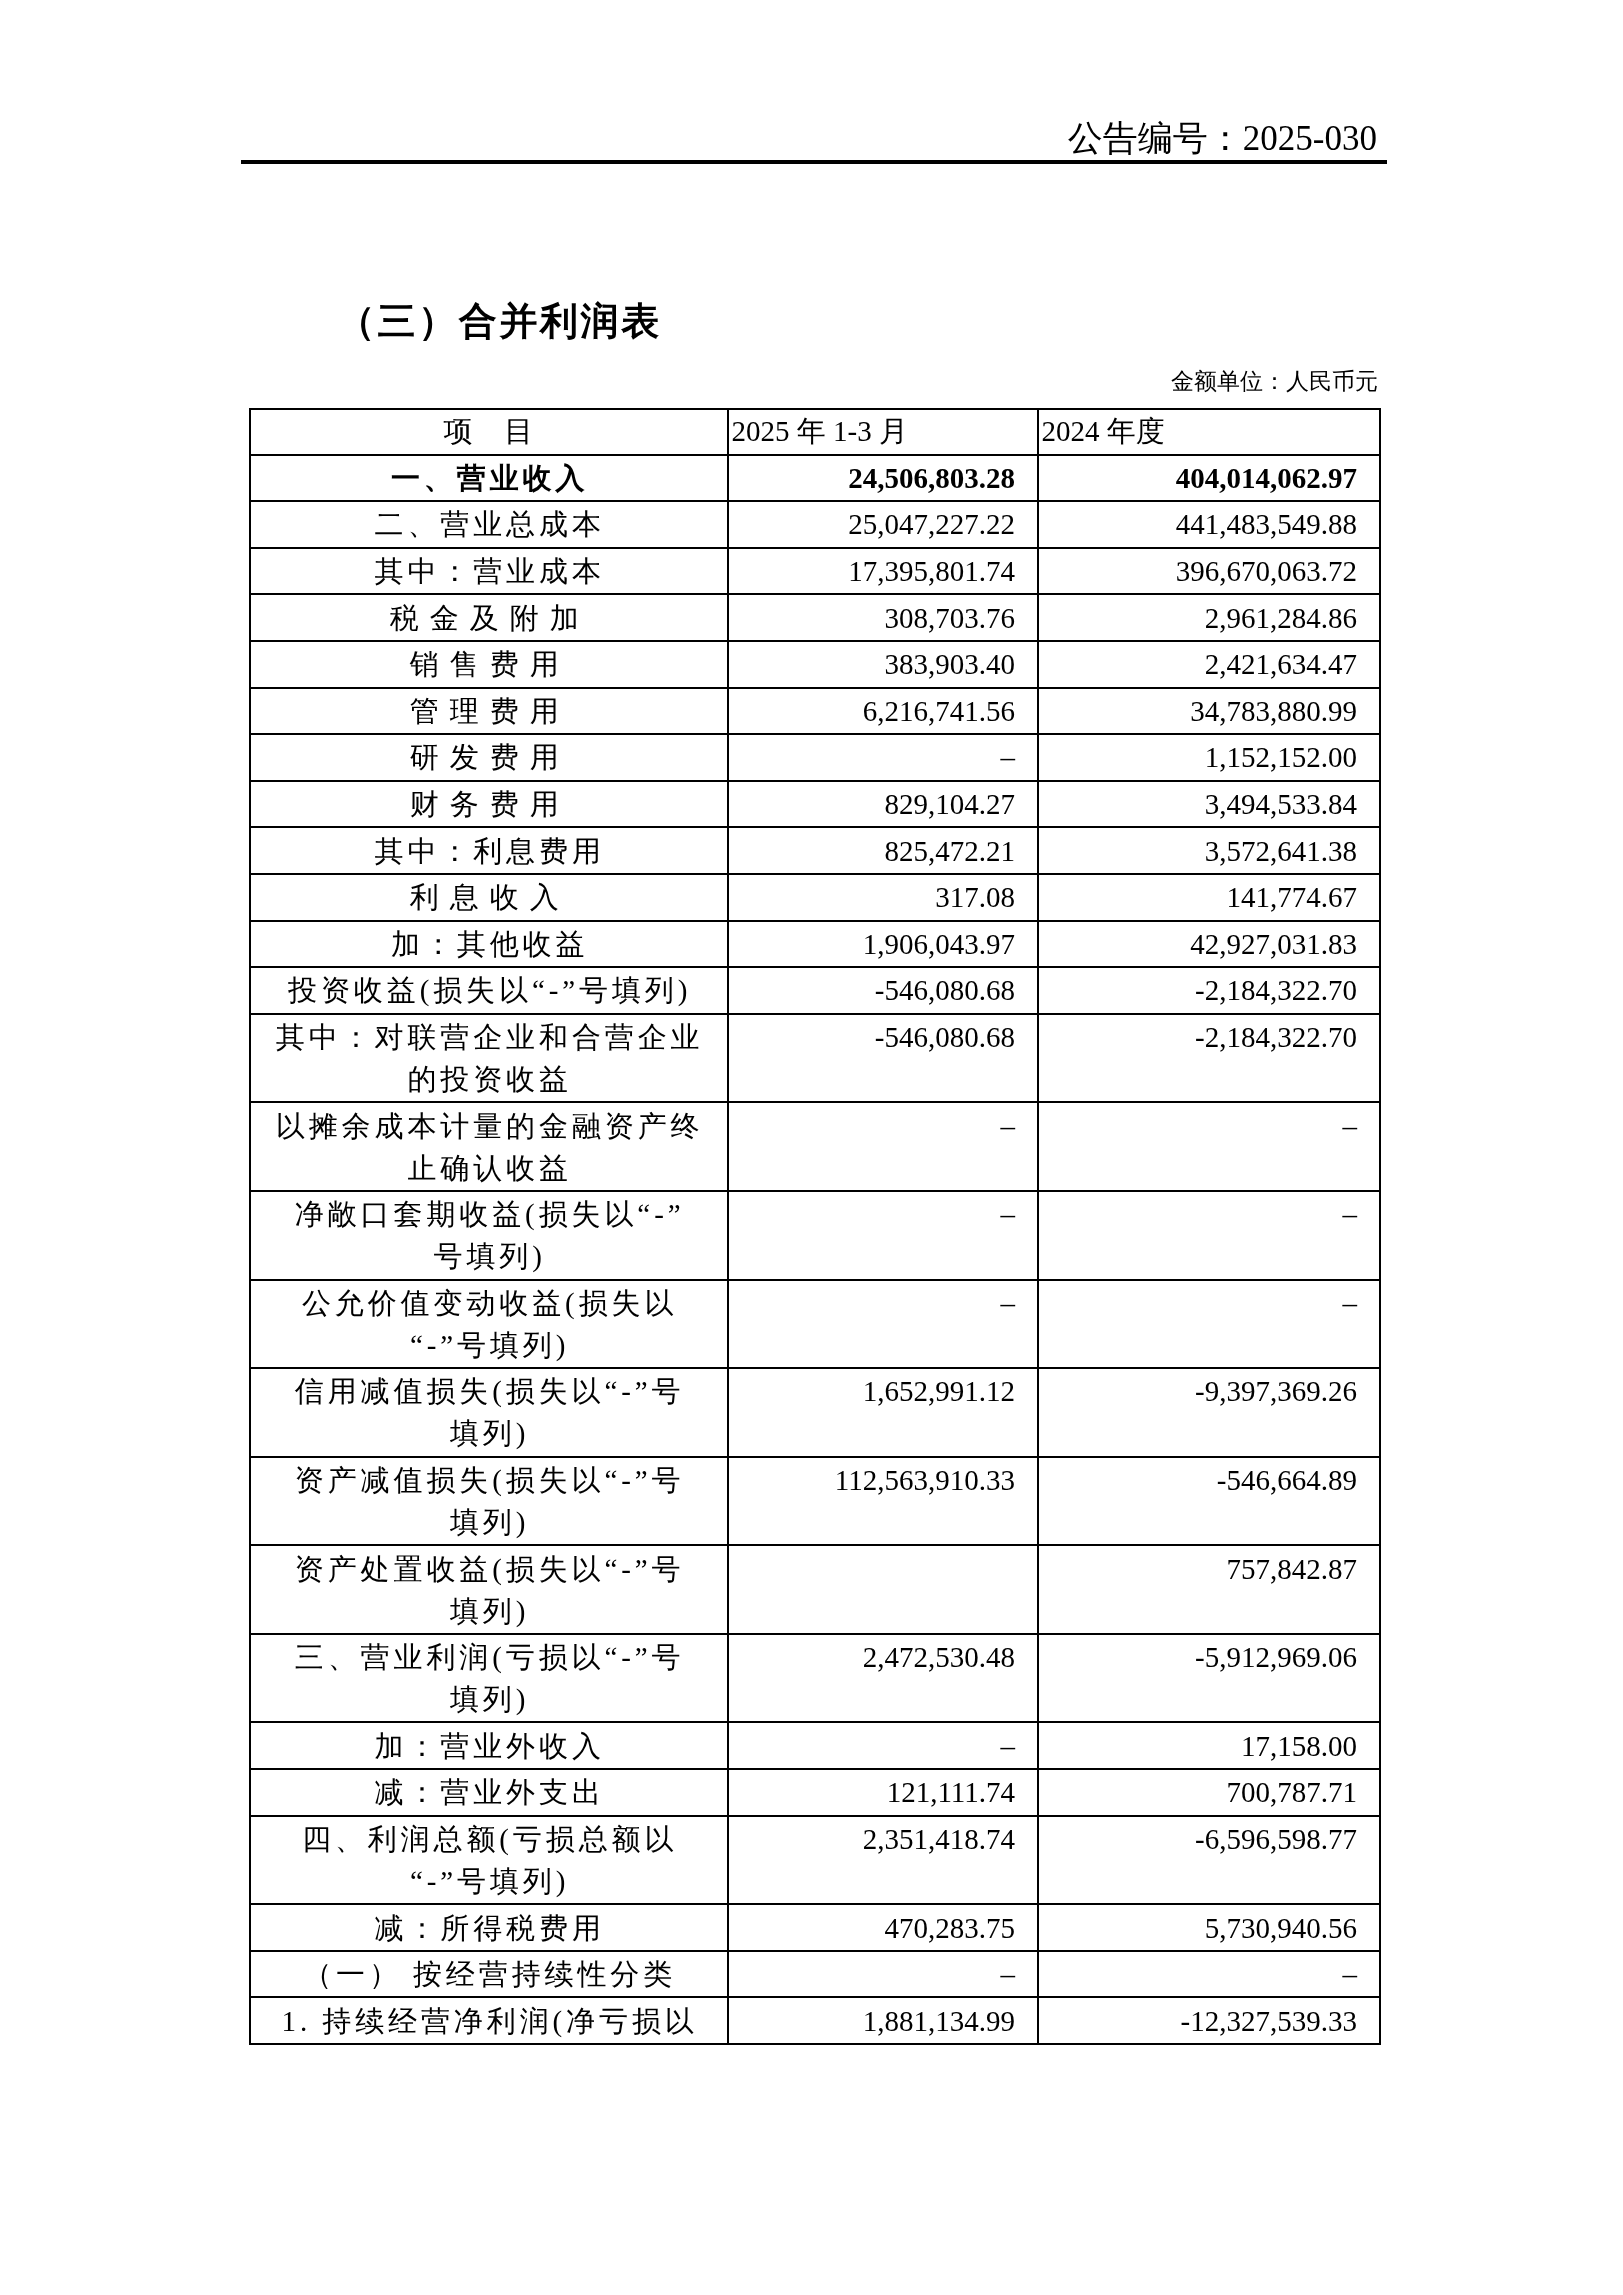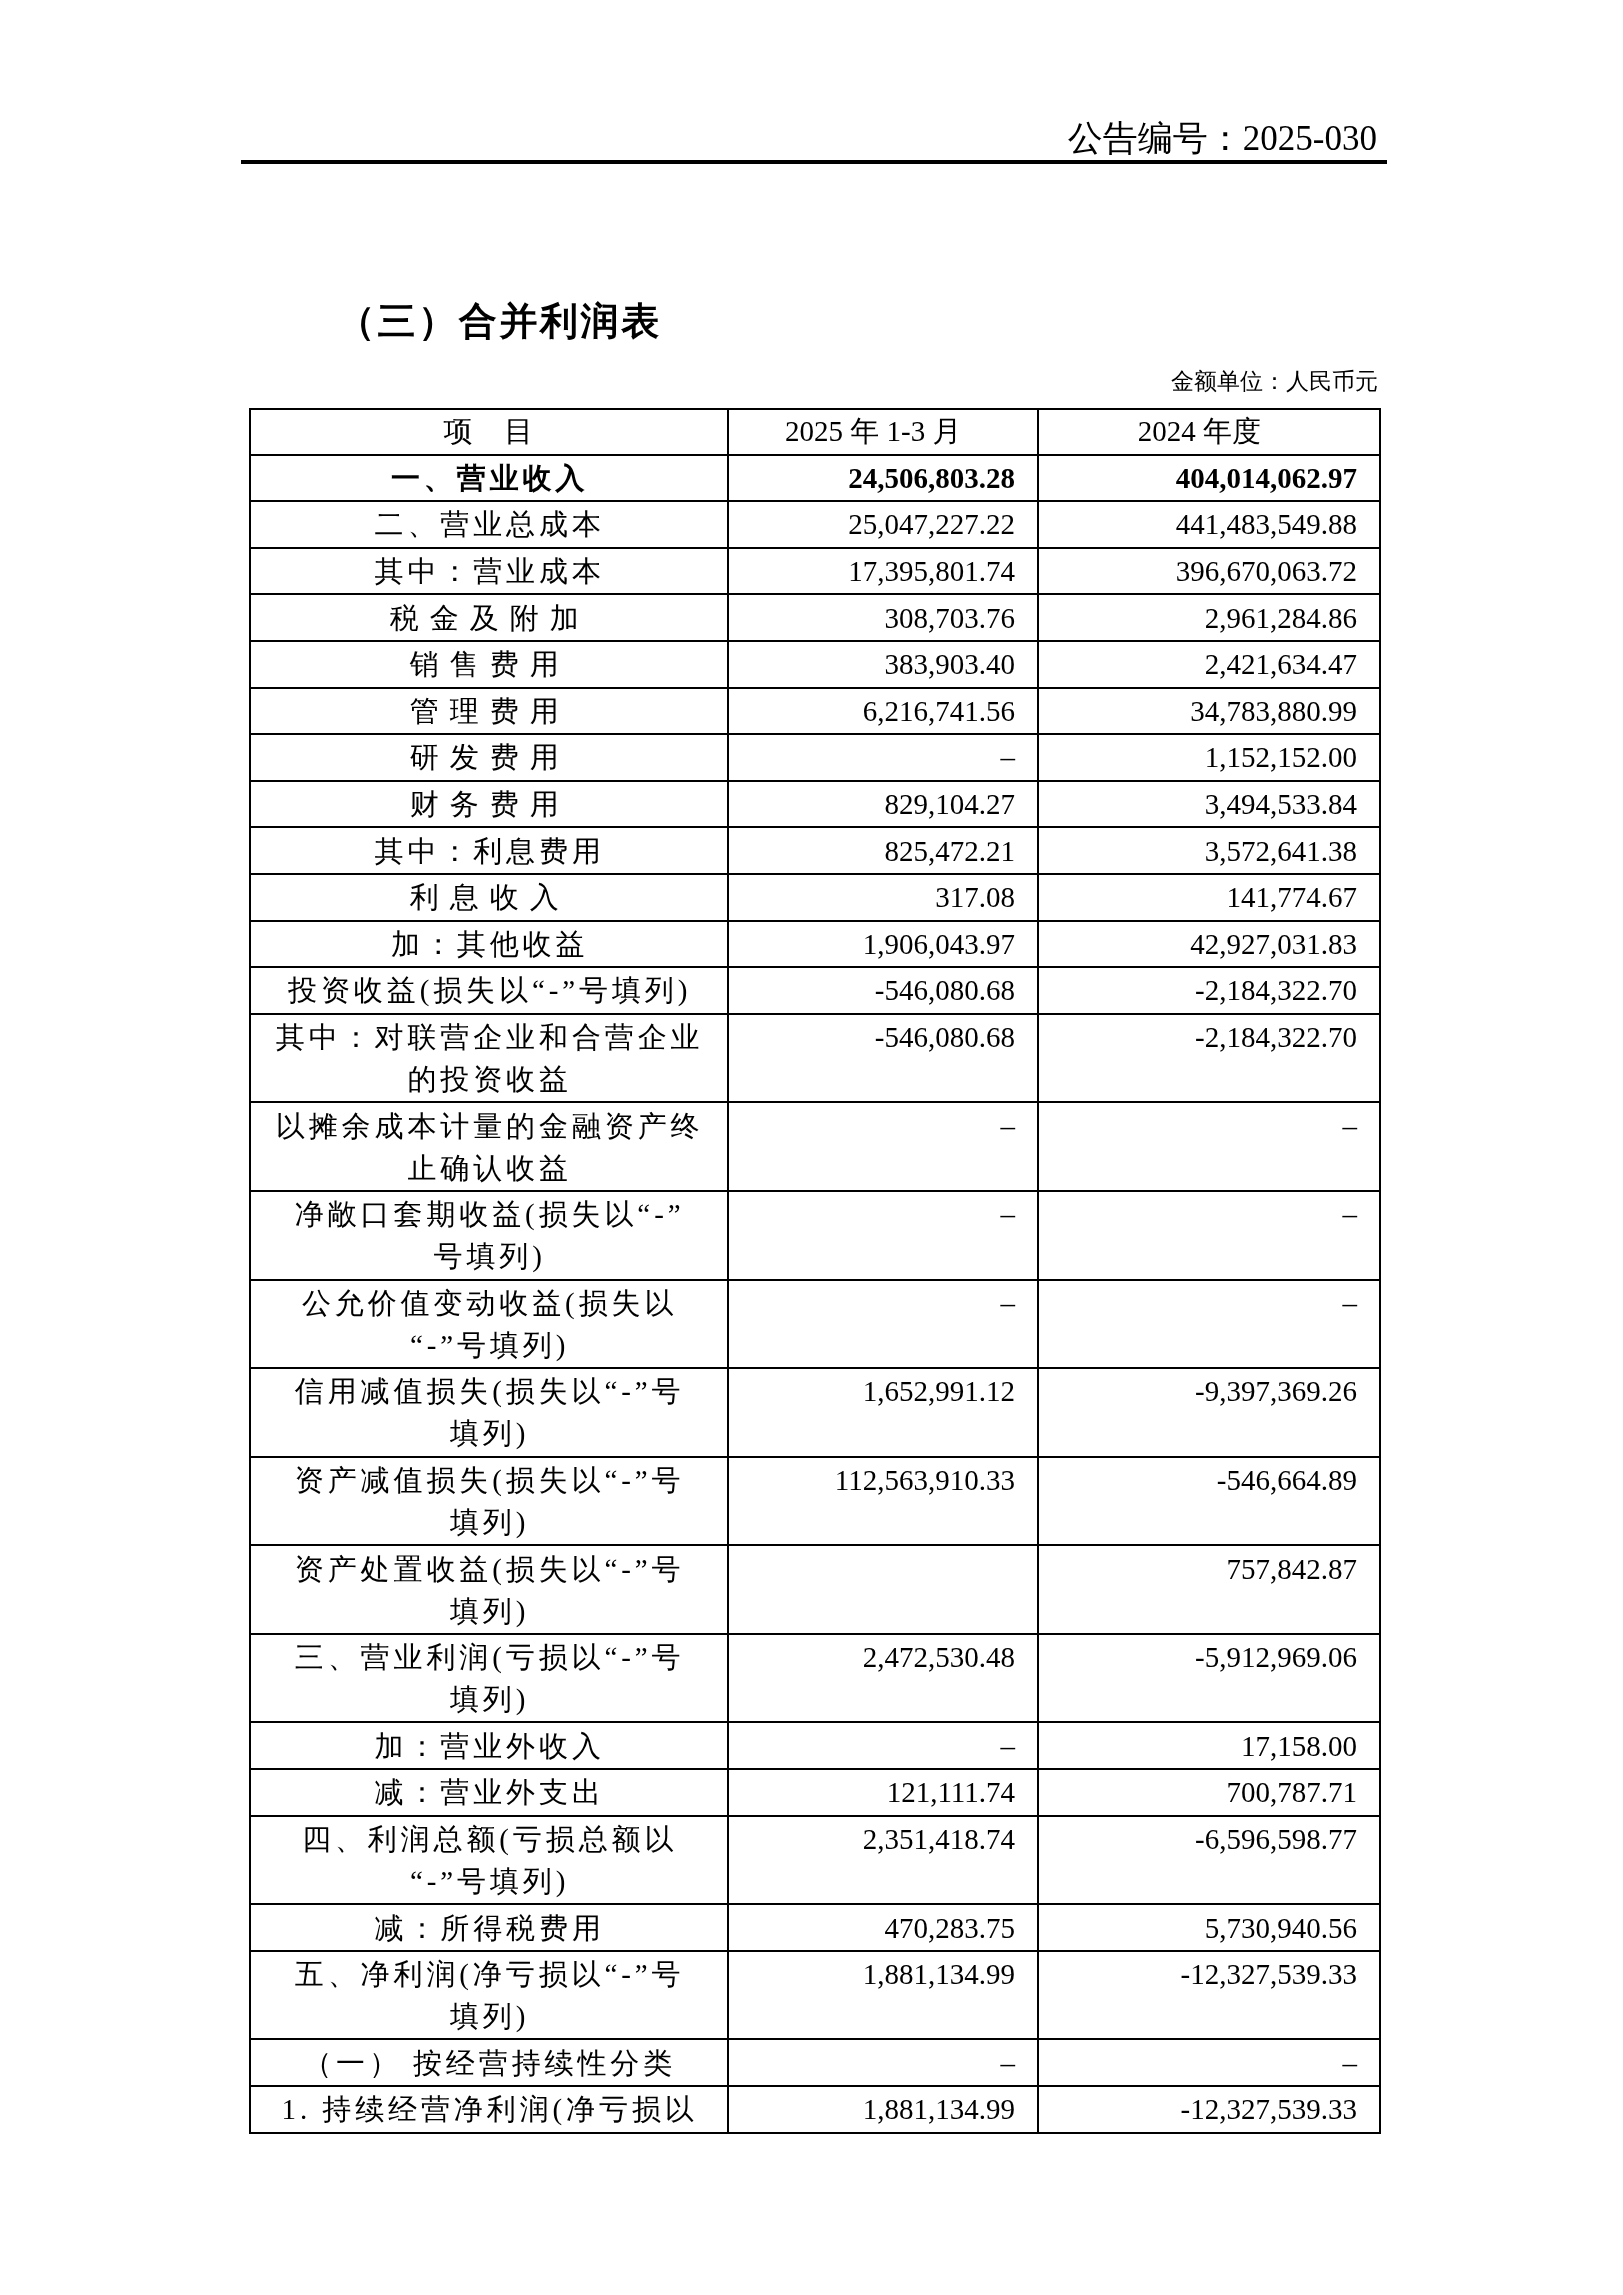--- a/index.html
+++ b/index.html
@@ -35,21 +35,21 @@
   table.statement th, table.statement td{
     border:2.6px solid #000;
     vertical-align:top;
     font-weight:normal;
   }
   th.h-item{
     text-align:center;height:41px;line-height:41px;
     letter-spacing:1.3px;padding:1.3px 6.5px;
   }
   th.h-num{
-    text-align:center;height:41px;line-height:41px;
+    text-align:left;height:41px;line-height:41px;
     padding:1.3px 22px 1.3px 2.6px;white-space:nowrap;border-radius:8px;
   }
   td.item{
     text-align:center;
     padding:1.3px 7.9px 1.3px 9.2px;
     line-height:42px;
     letter-spacing:3.9px;
     white-space:pre-line;
   }
   td.num{
@@ -206,26 +206,20 @@
 “-”号填列)</td>
         <td class="num">2,351,418.74</td>
         <td class="num">-6,596,598.77</td>
       </tr>
       <tr>
         <td class="item">减：所得税费用</td>
         <td class="num">470,283.75</td>
         <td class="num">5,730,940.56</td>
       </tr>
       <tr>
-        <td class="item">五、净利润(净亏损以“-”号
-填列)</td>
-        <td class="num">1,881,134.99</td>
-        <td class="num">-12,327,539.33</td>
-      </tr>
-      <tr>
         <td class="item">（一） 按经营持续性分类</td>
         <td class="num">–</td>
         <td class="num">–</td>
       </tr>
       <tr>
         <td class="item">1. 持续经营净利润(净亏损以</td>
         <td class="num">1,881,134.99</td>
         <td class="num">-12,327,539.33</td>
       </tr>
     </tbody>

